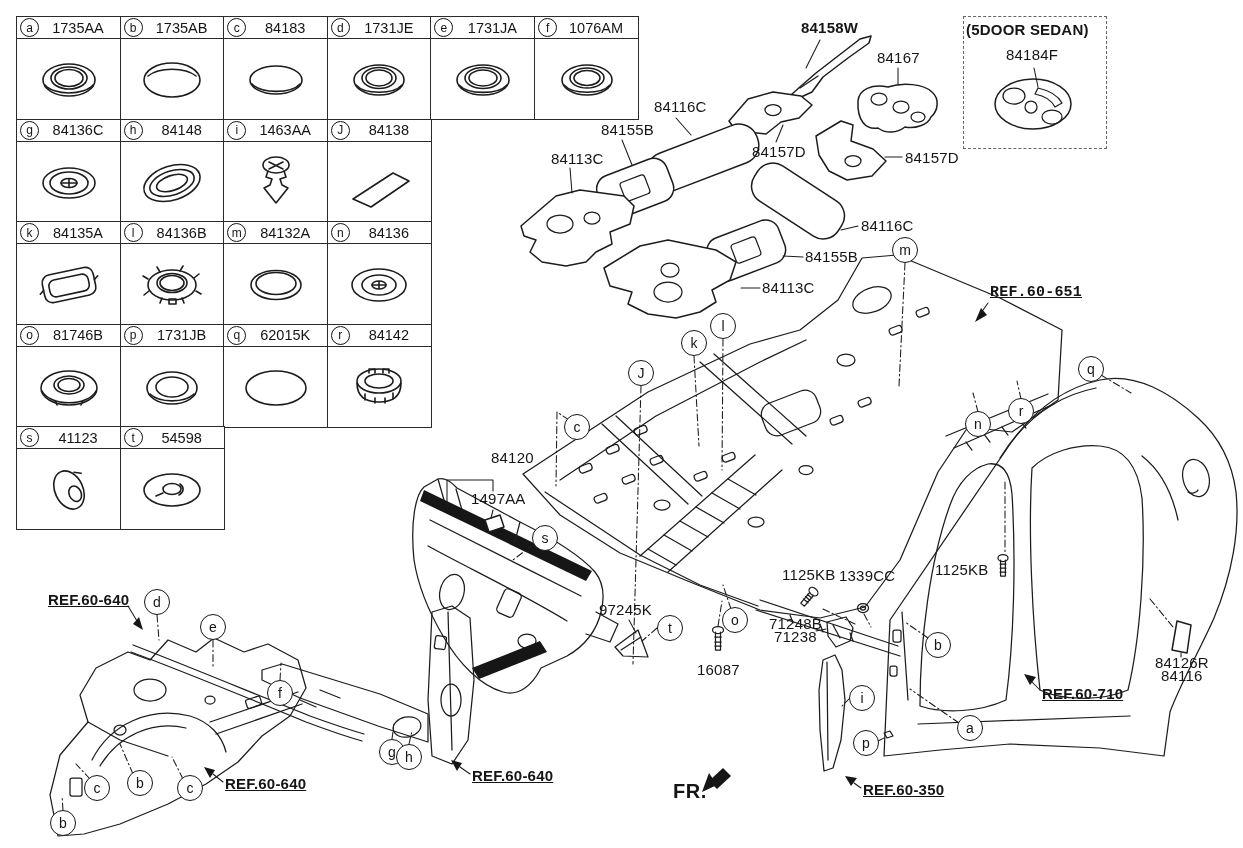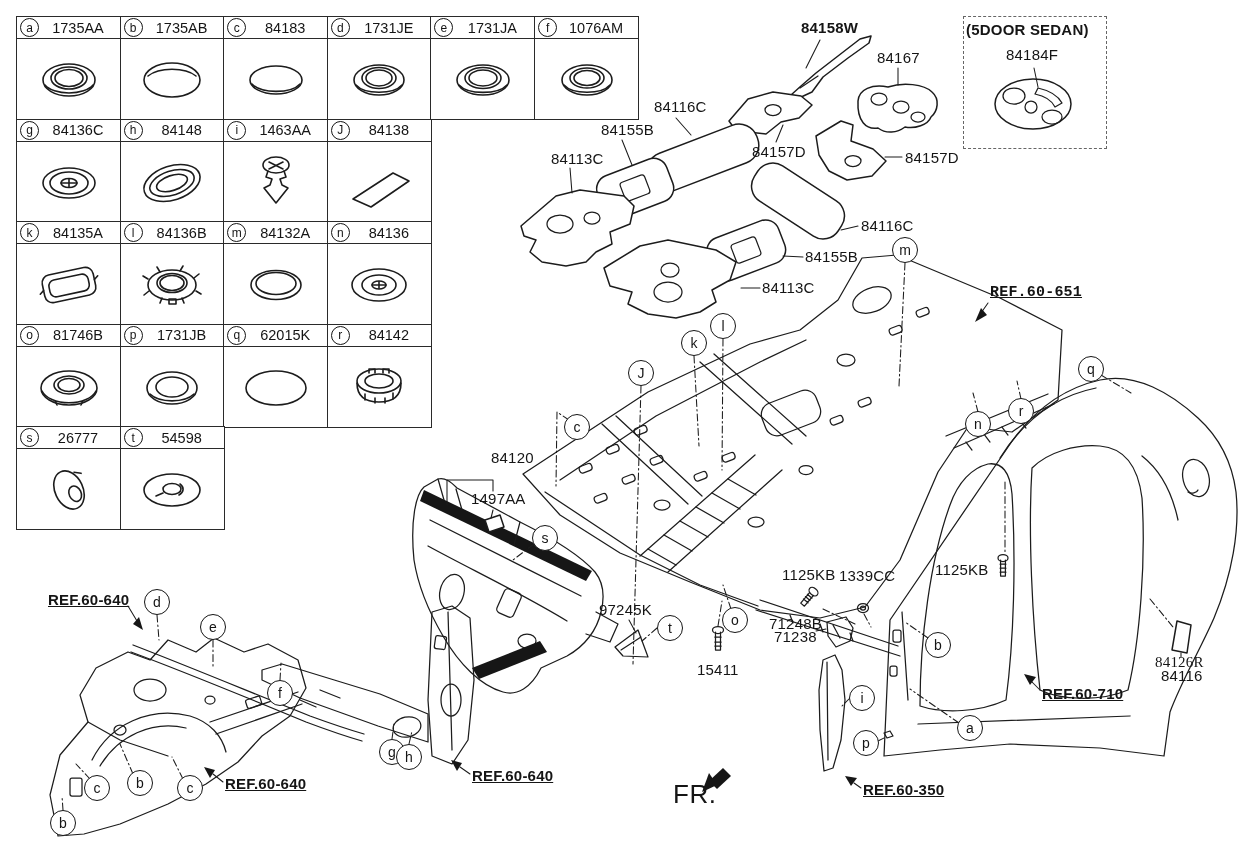--- a/index.html
+++ b/index.html
@@ -7,21 +7,21 @@
          font-family:"Liberation Sans",sans-serif;color:#151515;}
   #art{position:absolute;left:0;top:0;width:1243px;height:848px;}
   #art path,#art ellipse,#art rect,#art circle,#art line,#art polygon{
      fill:none;stroke:#1c1c1c;stroke-width:1.25;stroke-linejoin:round;stroke-linecap:round;}
   #art .wf{fill:#ffffff;stroke-width:1.5;}
   #art .fillb{fill:#161616;stroke:none;}
   #art .dd{stroke-dasharray:7 3 1.5 3;stroke-width:1.05;}
   #art .ld{stroke-width:1.05;}
   .lbl{position:absolute;font-size:15px;line-height:1.05;white-space:nowrap;letter-spacing:.2px;}
   .ref{font-weight:bold;text-decoration:underline;}
-  .fr{font-size:26px;font-weight:normal;letter-spacing:.5px;}
+  .fr{font-size:20px;font-weight:bold;letter-spacing:.5px;}
   .co{position:absolute;width:24px;height:24px;border:1.5px solid #151515;border-radius:50%;
       background:#fff;display:flex;align-items:center;justify-content:center;
       font-size:14px;transform:translate(-50%,-50%);}
   .sedanbox{position:absolute;left:963px;top:16px;width:142px;height:131px;
       border:1.6px dashed #666;}
   
   .grid{position:absolute;left:16px;top:16px;}
   .grow{display:flex;}
   .cell{width:103px;background:#fff;border:1.4px solid #2a2a2a;margin-left:-1.4px;margin-top:-1.4px;}
   .grow:first-child .cell{margin-top:0;}
@@ -494,21 +494,21 @@
               <path d="M28,35 C28,48 36,54 50,54 C64,54 72,48 72,35"></path>
               <path d="M40,25 v-4 h6 v4 M54,25 v-4 h6 v4 M36,46 v6 M46,50 v5 M56,50 v5 M64,45 v6"></path>
             </svg>
           </div>
     </div>
   </div>
   <div class="grow">
     <div class="cell">
       <div class="chead">
             <span class="clet">s</span>
-            <span class="ccode">26777</span>
+            <span class="ccode">41123</span>
           </div>
       <div class="cbody">
             <svg width="100" height="78">
               <g transform="rotate(-25 50 40)">
                 <ellipse cx="50" cy="40" rx="14" ry="20"></ellipse>
                 <ellipse cx="54" cy="46" rx="6" ry="8"></ellipse>
                 <path d="M62,26 l6,4"></path>
               </g>
             </svg>
           </div>
@@ -539,29 +539,29 @@
 <div class="lbl" style="left:551px;top:151px;">84113C</div>
 <div class="lbl" style="left:752px;top:144px;">84157D</div>
 <div class="lbl" style="left:905px;top:150px;">84157D</div>
 <div class="lbl" style="left:861px;top:218px;">84116C</div>
 <div class="lbl" style="left:805px;top:249px;">84155B</div>
 <div class="lbl" style="left:762px;top:280px;">84113C</div>
 <div class="lbl ref" style="left:990px;top:285px;font-family:Liberation Mono, monospace;">REF.60-651</div>
 <div class="lbl" style="left:449px;top:450px;margin-left:42px;">84120</div>
 <div class="lbl" style="left:471px;top:491px;">1497AA</div>
 <div class="lbl" style="left:599px;top:602px;">97245K</div>
-<div class="lbl" style="left:697px;top:662px;">15411</div>
+<div class="lbl" style="left:697px;top:662px;">16087</div>
 <div class="lbl" style="left:782px;top:567px;">1125KB</div>
 <div class="lbl" style="left:839px;top:568px;">1339CC</div>
 <div class="lbl" style="left:935px;top:562px;">1125KB</div>
 <div class="lbl" style="left:769px;top:616px;">71248B</div>
 <div class="lbl" style="left:774px;top:629px;">71238</div>
 <div class="lbl ref" style="left:1042px;top:686px;">REF.60-710</div>
 <div class="lbl ref" style="left:863px;top:782px;">REF.60-350</div>
-<div class="lbl" style="left:1155px;top:655px;font-family:Liberation Serif, serif;">84126R</div>
+<div class="lbl" style="left:1155px;top:655px;">84126R</div>
 <div class="lbl" style="left:1161px;top:668px;">84116</div>
 <div class="lbl ref" style="left:48px;top:592px;">REF.60-640</div>
 <div class="lbl ref" style="left:225px;top:776px;">REF.60-640</div>
 <div class="lbl ref" style="left:472px;top:768px;">REF.60-640</div>
 <div class="lbl fr" style="left:673px;top:781px;">FR.</div>
 
 <div class="co" style="left:905px;top:250px;">m</div>
 <div class="co" style="left:978px;top:424px;">n</div>
 <div class="co" style="left:1021px;top:411px;">r</div>
 <div class="co" style="left:1091px;top:369px;">q</div>

